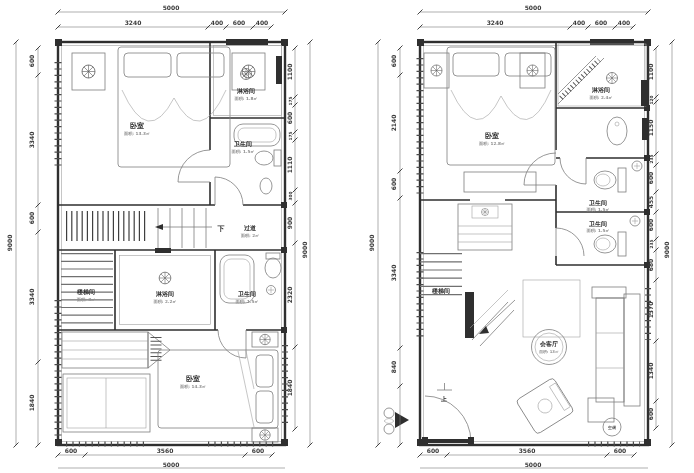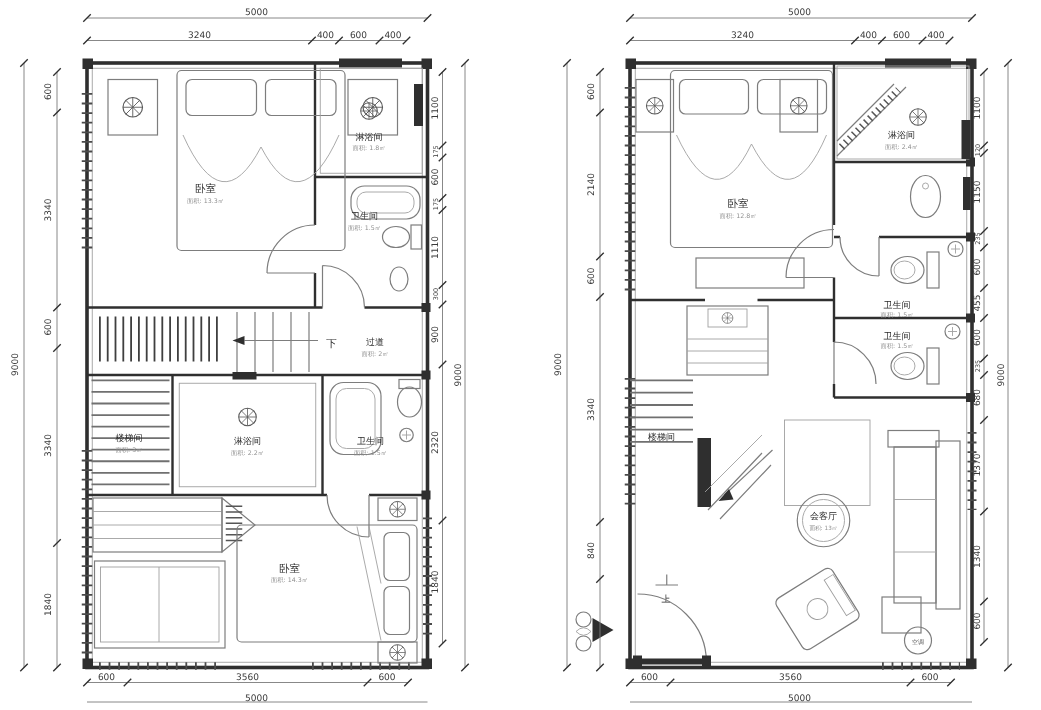--- a/index.html
+++ b/index.html
@@ -1,17 +1,17 @@
 <!DOCTYPE html>
 <html><head>
 <meta charset="utf-8">
 <style>
   html,body{margin:0;padding:0;background:#fff;}
   .canvas{position:relative;width:694px;height:473px;background:#ffffff;overflow:hidden;
-          font-family:"DejaVu Sans",sans-serif;}
+          font-family:"DejaVu Sans",sans-serif;font-weight:bold;}
   svg{display:block}
   .w{stroke:#2f2f2f;stroke-width:2.4;fill:none}
   .wi{stroke:#2f2f2f;stroke-width:1.6;fill:none}
   .t{stroke:#7d7d7d;stroke-width:.8;fill:none}
   .t2{stroke:#a0a0a0;stroke-width:.6;fill:none}
   .dk{fill:#2f2f2f;stroke:none}
   .dim{stroke:#7a7a7a;stroke-width:.6;fill:none}
   .tick{stroke:#2f2f2f;stroke-width:.9;fill:none}
   .dt{font-family:"DejaVu Sans",sans-serif;font-size:6px;fill:#3a3a3a;text-anchor:middle}
   .dts{font-size:4.3px}

